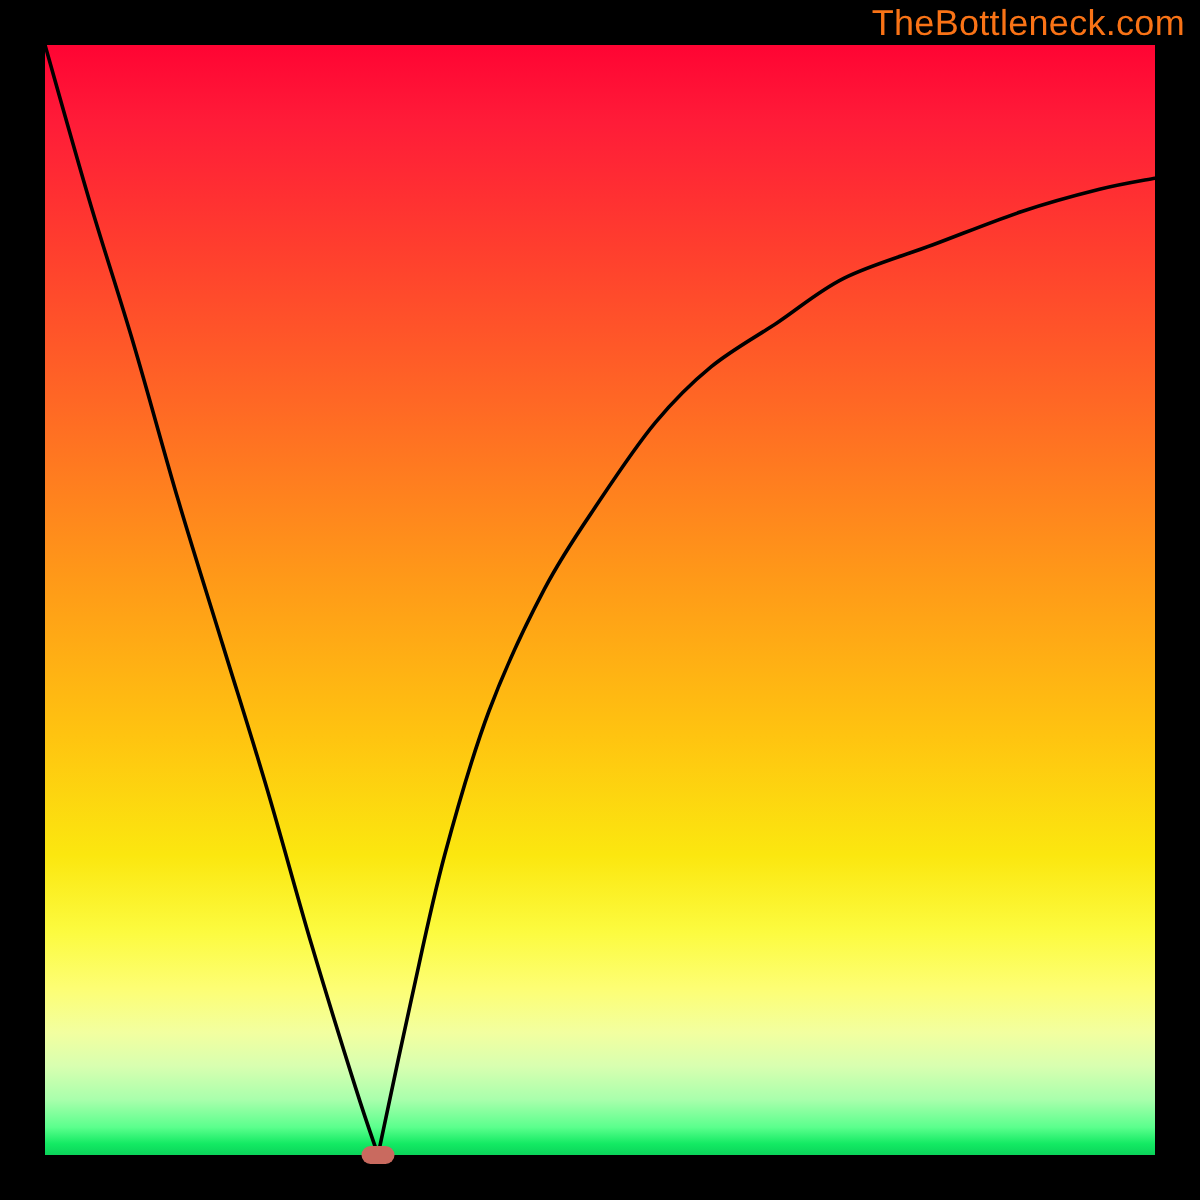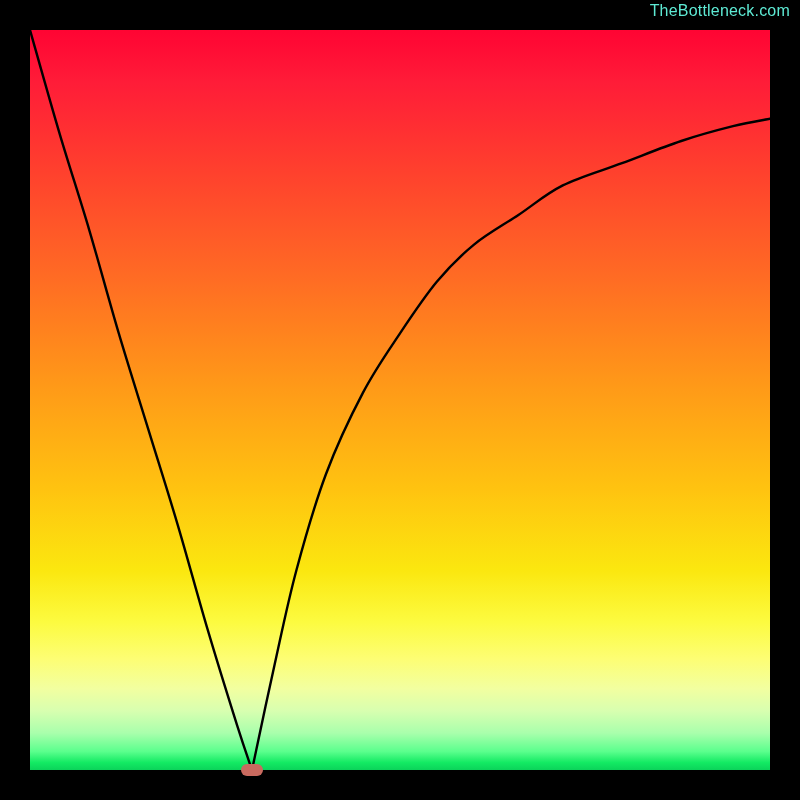--- a/index.html
+++ b/index.html
@@ -14,22 +14,22 @@
   .frame {
     position: relative;
     width: 800px;
     height: 800px;
     background: #000;
   }
   .watermark {
     position: absolute;
     top: 2px;
     right: 10px;
-    color: #5eead4;
-    font-size: 16px;
+    color: #f97316;
+    font-size: 24px;
     font-weight: 500;
     letter-spacing: 0.2px;
     z-index: 3;
     pointer-events: none;
     user-select: none;
   }
   .plot-area {
     position: absolute;
     left: 30px;
     top: 30px;

